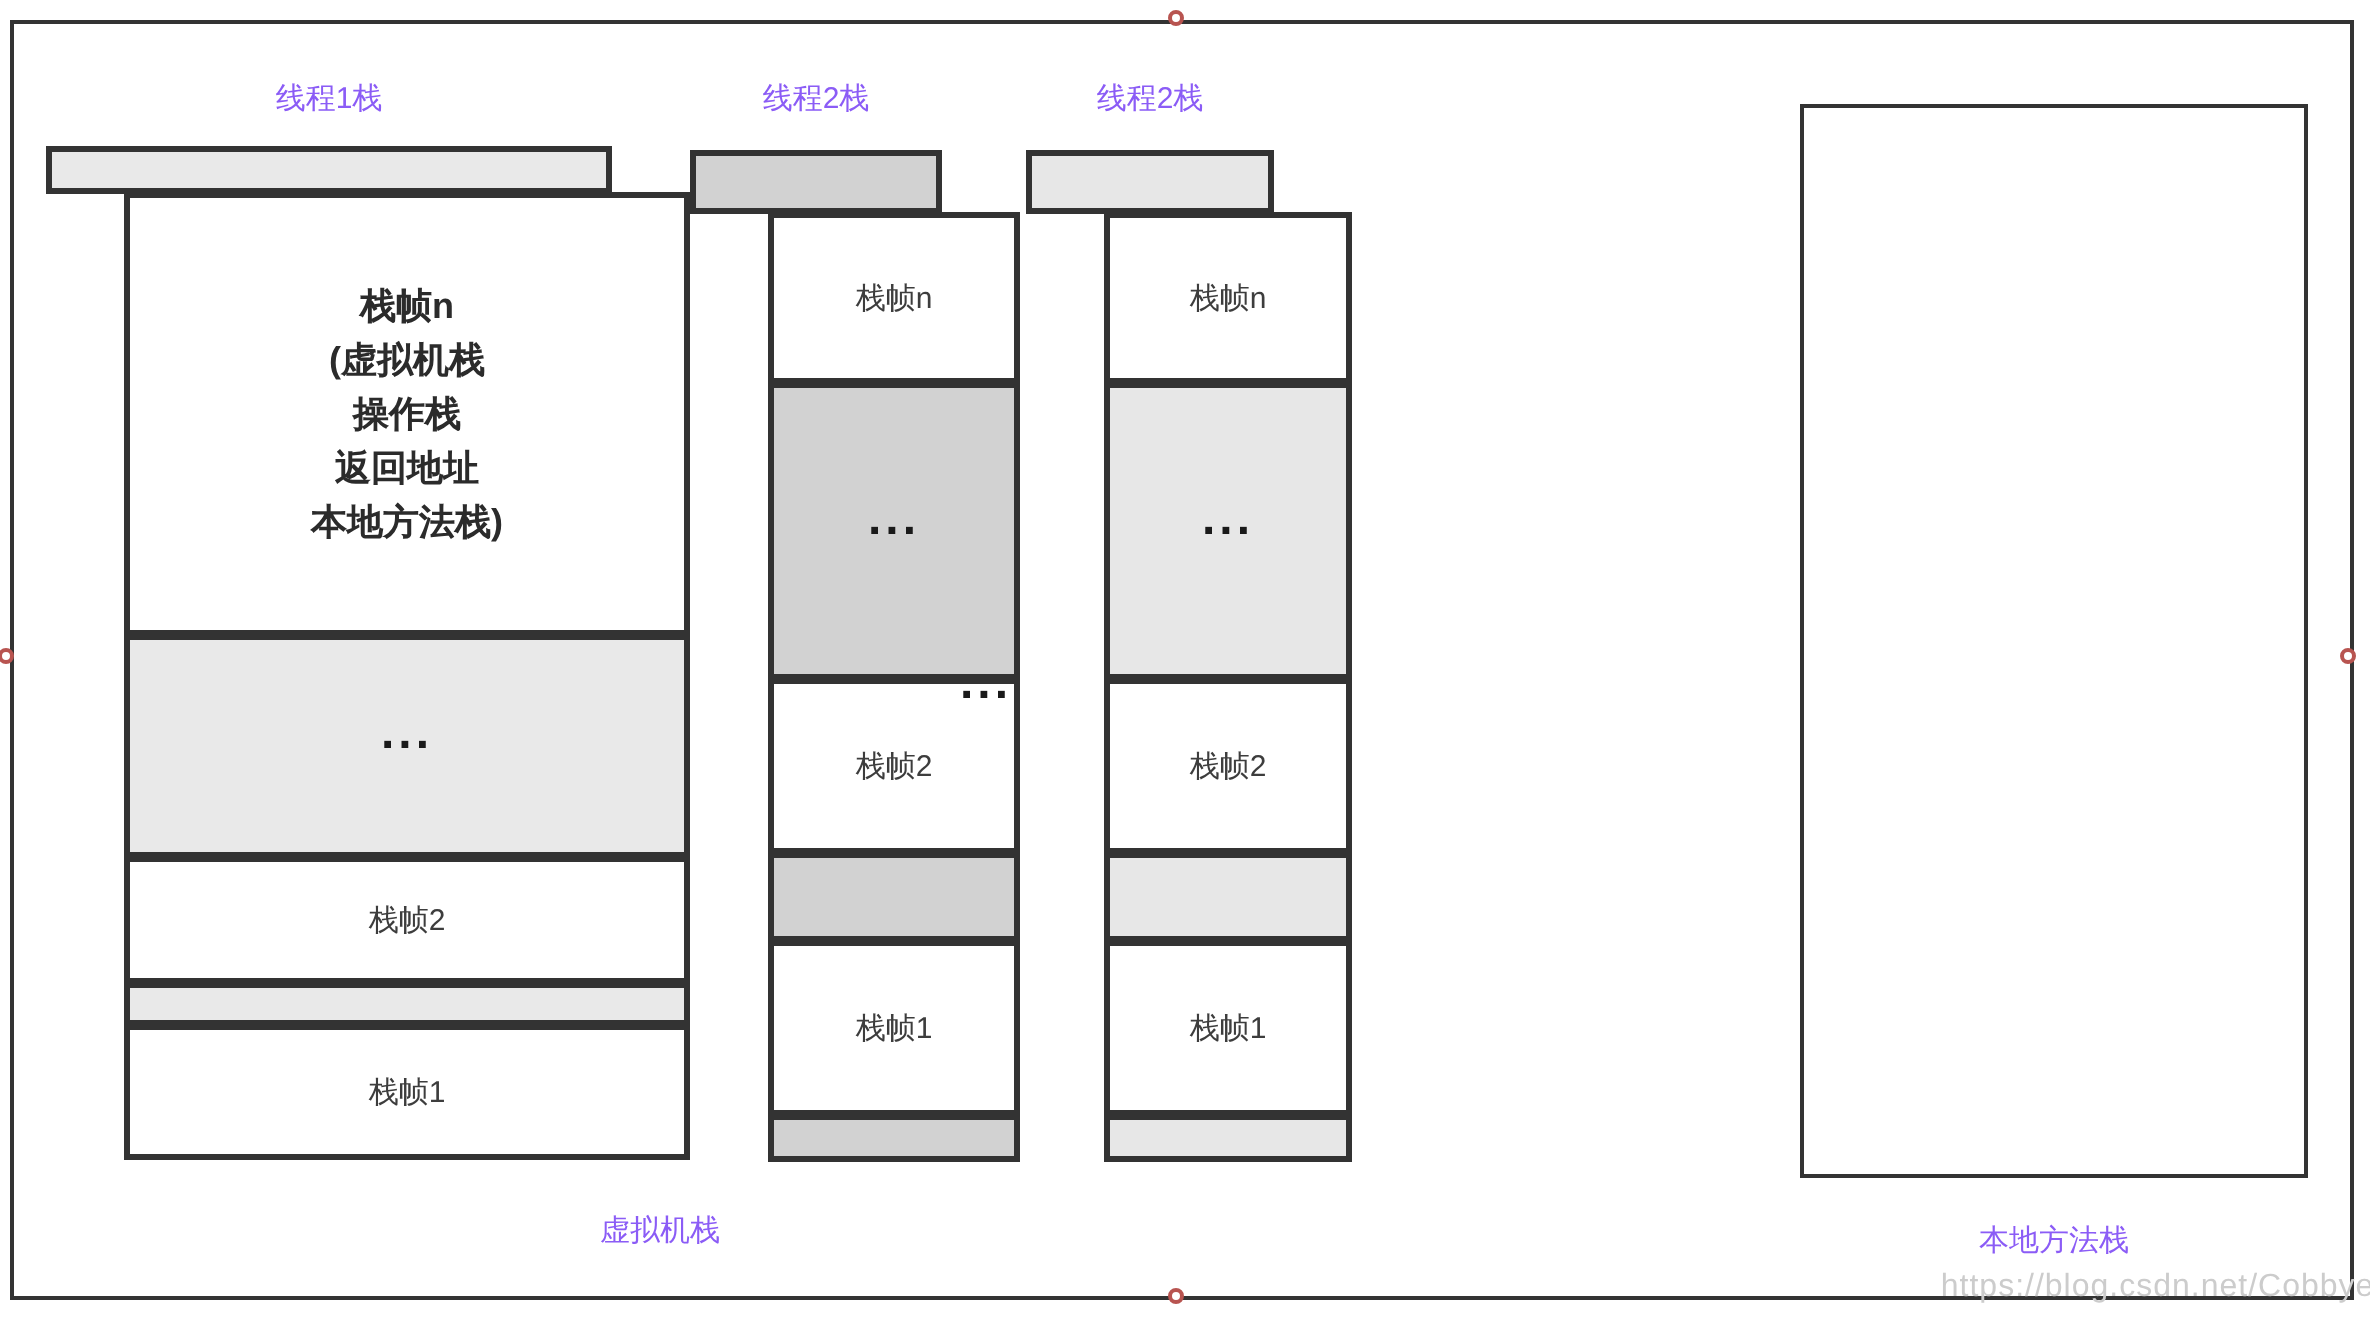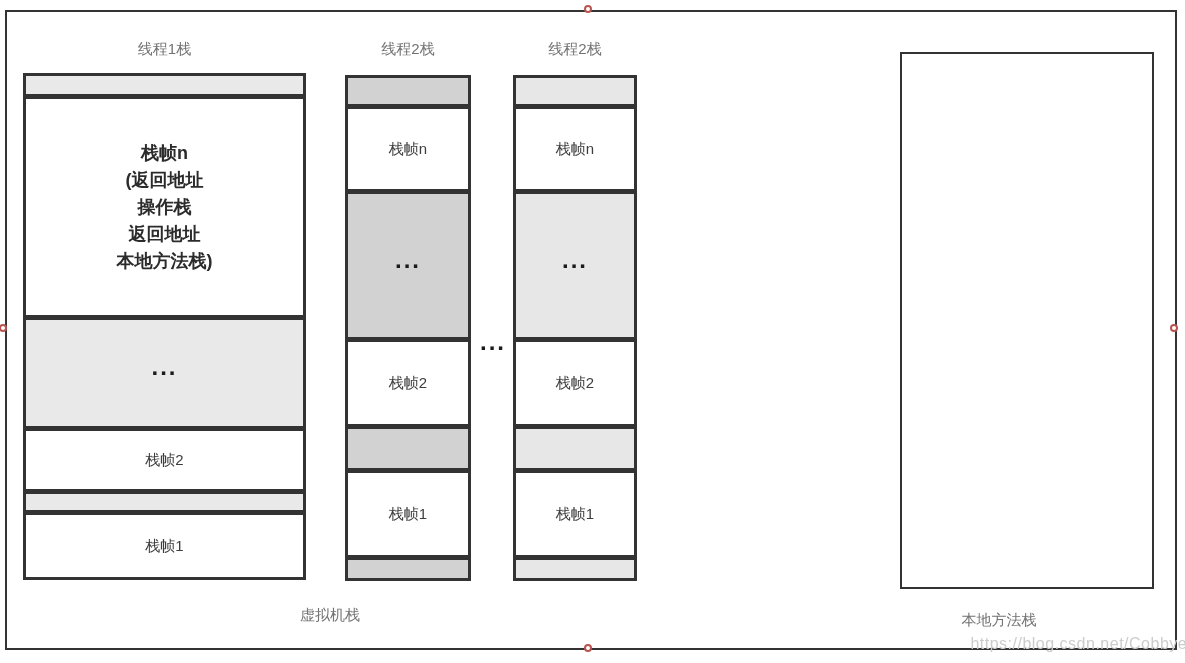--- a/index.html
+++ b/index.html
@@ -15,34 +15,34 @@
   .handle {
     position:absolute; width:8px; height:8px; border-radius:50%;
     background:#ffffff; border:2px solid #b85450; z-index:5;
   }
   .col { position:absolute; }
   .row {
     width:100%; border:3px solid #333333; display:flex;
     align-items:center; justify-content:center;
     font-size:15px; color:#3d3d3d; text-align:center;
   }
-  .row + .row { margin-top:-1px; }
+  .row + .row { margin-top:-1px;margin-left:39px; }
   .fill-white { background:#ffffff; }
   .fill-l  { background:#e9e9e9; }   
   .fill-m  { background:#d2d2d2; }   
   .fill-l3 { background:#e7e7e7; }   
   .big-frame-text {
     font-weight:bold; font-size:18px; line-height:27px; color:#2b2b2b;
   }
   .dots {
     font-weight:800; font-size:24px; letter-spacing:2px; line-height:0;
     color:#1a1a1a; transform:translateY(-6px); display:inline-block;
   }
   .stack-title, .region-label {
-    position:absolute; text-align:center; font-size:15px; color:#737373; height:18px;
+    position:absolute; text-align:center; font-size:15px; color:#8b5cf6; height:18px;
   }
   .between-dots {
     position:absolute; left:471px; top:334px; width:44px; height:28px;
     display:flex; align-items:center; justify-content:center;
   }
   .native-rect {
     position:absolute; left:900px; top:52px; width:254px; height:537px;
     border:2px solid #333333; background:#ffffff;
   }
   .watermark {
@@ -64,21 +64,21 @@
 
   <div class="stack-title" style="left:23px;  top:40px; width:283px;">线程1栈</div>
   <div class="stack-title" style="left:345px; top:40px; width:126px;">线程2栈</div>
   <div class="stack-title" style="left:513px; top:40px; width:124px;">线程2栈</div>
 
   <div class="col" style="left:23px; top:73px; width:283px;">
     <div class="row fill-l" style="height:24px;"></div>
     <div class="row fill-white" style="height:222px;">
       <div class="big-frame-text">
         <div>栈帧n</div>
-        <div>(返回地址</div>
+        <div>(虚拟机栈</div>
         <div>操作栈</div>
         <div>返回地址</div>
         <div>本地方法栈)</div>
       </div>
     </div>
     <div class="row fill-l" style="height:112px;">
         <span class="dots">...</span>
       </div>
     <div class="row fill-white" style="height:64px;">栈帧2</div>
     <div class="row fill-l" style="height:22px;"></div>
@@ -109,17 +109,17 @@
       </div>
     <div class="row fill-white" style="height:88px;">栈帧2</div>
     <div class="row fill-l3" style="height:45px;"></div>
     <div class="row fill-white" style="height:88px;">栈帧1</div>
     <div class="row fill-l3" style="height:24px;"></div>
   </div>
 
   <div class="native-rect"></div>
 
   <div class="region-label" style="left:23px;  top:606px; width:614px;">虚拟机栈</div>
-  <div class="region-label" style="left:872px; top:611px; width:254px;">本地方法栈</div>
+  <div class="region-label" style="left:900px; top:611px; width:254px;">本地方法栈</div>
 
   <div class="watermark">https://blog.csdn.net/Cobbyer</div>
 
 </div>
 
 </body></html>

